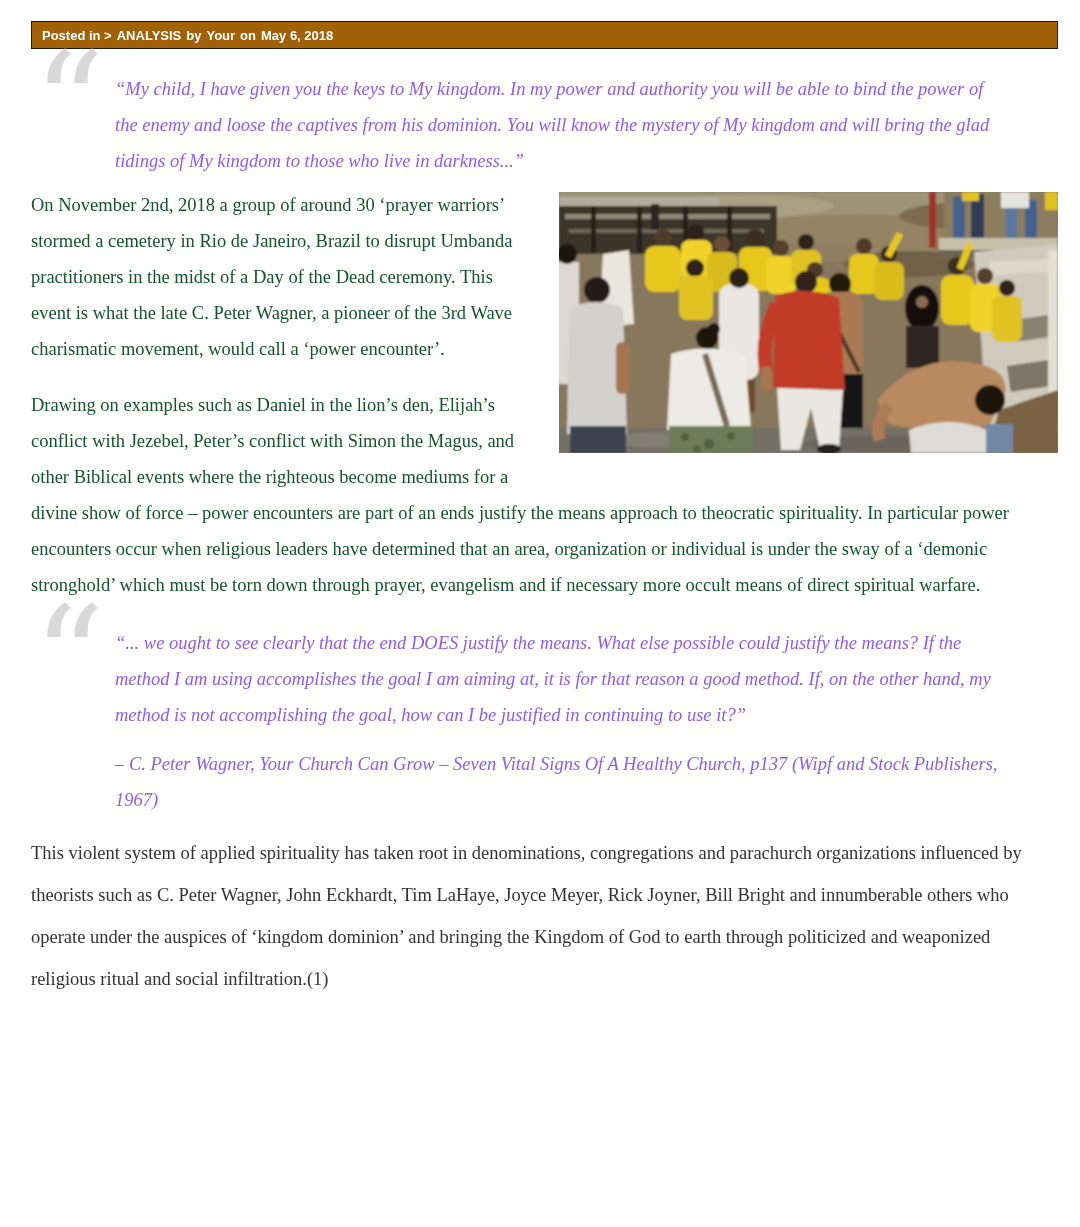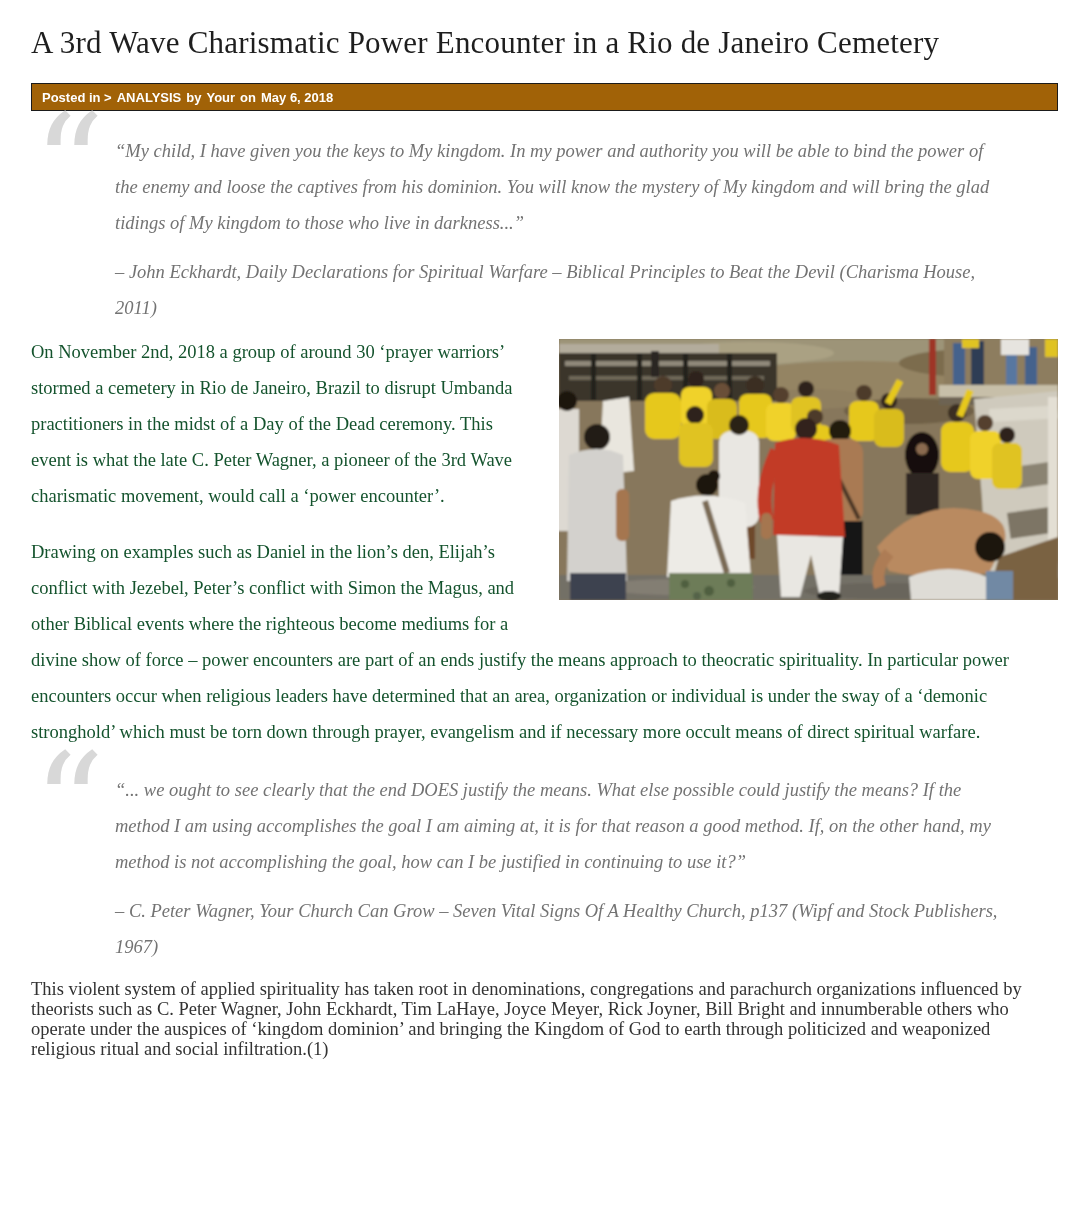--- a/index.html
+++ b/index.html
@@ -16,21 +16,21 @@
   .meta-bar {
     margin-top:21px; height:26px; background:#a16207; border:1px solid #1b1b1b;
     display:flex; align-items:center; gap:5px; padding:0 10px;
     font-family:"Liberation Sans", sans-serif; font-size:13px; font-weight:700;
     color:#ffffff; white-space:nowrap;
   }
   .meta-bar a { color:#ffffff; text-decoration:none; cursor:pointer; }
 
   blockquote.bq {
     margin:22px 0 0 0; padding:0 56px 0 84px; position:relative;
-    font-style:italic; font-size:18.5px; line-height:36px; color:#737373;
+    font-style:italic; font-size:18.5px; line-height:36px; color:#8b5cf6;
   }
   .qmark {
     position:absolute; left:2px; top:-36px;
     font-size:140px; line-height:1; font-style:normal;
     color:#d8d8d8; font-family:"DejaVu Serif", serif;
     user-select:none; pointer-events:none;
   }
   .qmark::before { content:"\201C"; }
   blockquote.bq p { margin:0; }
   blockquote.bq p.attr { margin-top:13px; }
@@ -39,43 +39,41 @@
   .article-body p { margin:0 0 20px 0; }
   .article-body p:last-child { margin-bottom:0; }
 
   figure.photo {
     float:right; width:499px; height:261px; margin:5px 0 16px 25px;
     padding:0; background:#87775b; overflow:hidden;
   }
   figure.photo svg { display:block; width:499px; height:261px; }
 
   .bq2 { margin-top:24px; }
-  .closing { margin-top:14px; font-size:18.5px; line-height:20px; }
+  .closing { margin-top:14px; font-size:18.5px; line-height:42px; }
   .closing p { margin:0; }
 </style>
 </head>
 <body>
 
 <div class="page">
 
-  <h1 class="title">A 3rd Wave Charismatic Power Encounter in a Rio de Janeiro Cemetery</h1>
 
   <div class="meta-bar">
     <span>Posted in &gt;</span>
     <a>ANALYSIS</a>
     <span>by</span>
     <a>Your</a>
     <span>on</span>
     <span>May 6, 2018</span>
   </div>
 
   <blockquote class="bq">
     <span class="qmark"></span>
     <p>“My child, I have given you the keys to My kingdom. In my power and authority you will be able to bind the power of the enemy and loose the captives from his dominion. You will know the mystery of My kingdom and will bring the glad tidings of My kingdom to those who live in darkness...”</p>
-    <p class="attr">– John Eckhardt, Daily Declarations for Spiritual Warfare – Biblical Principles to Beat the Devil (Charisma House, 2011)</p>
   </blockquote>
 
   <div class="article-body">
 
     <figure class="photo" role="img" aria-label="Video still: a crowd of around 30 people in yellow shirts confronting Umbanda practitioners beside white cemetery tombs in a Rio de Janeiro cemetery">
       <svg viewBox="0 0 499 261" xmlns="http://www.w3.org/2000/svg">
         <defs>
             <filter id="b" x="-5%" y="-5%" width="110%" height="110%">
               <feGaussianBlur stdDeviation="1.1"></feGaussianBlur>
             </filter>

